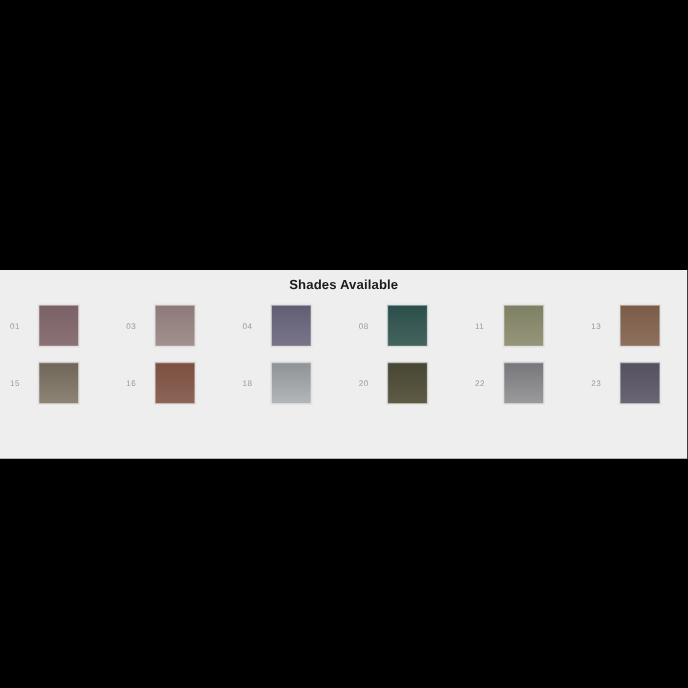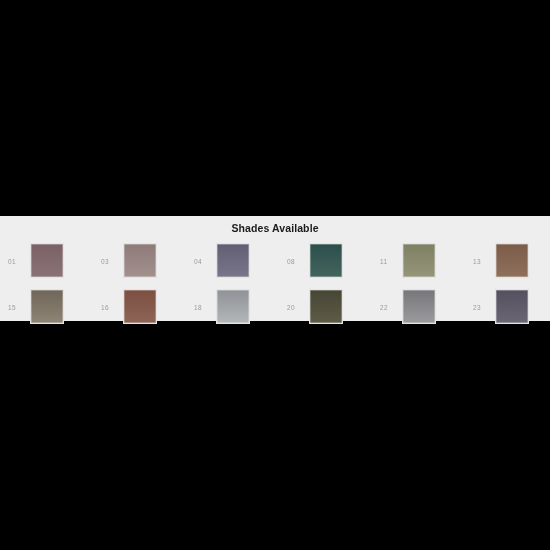--- a/index.html
+++ b/index.html
@@ -21,21 +21,21 @@
     height: 550px;
     background: #000000;
   }
 
   
   #shades-panel {
     position: absolute;
     left: 0;
     top: 216px;
     width: 550px;
-    height: 105px;
+    height: 151px;
     background: #eeeeee;
     box-sizing: border-box;
   }
 
   #panel-title {
     position: absolute;
     top: 6px;
     left: 0;
     width: 100%;
     text-align: center;

